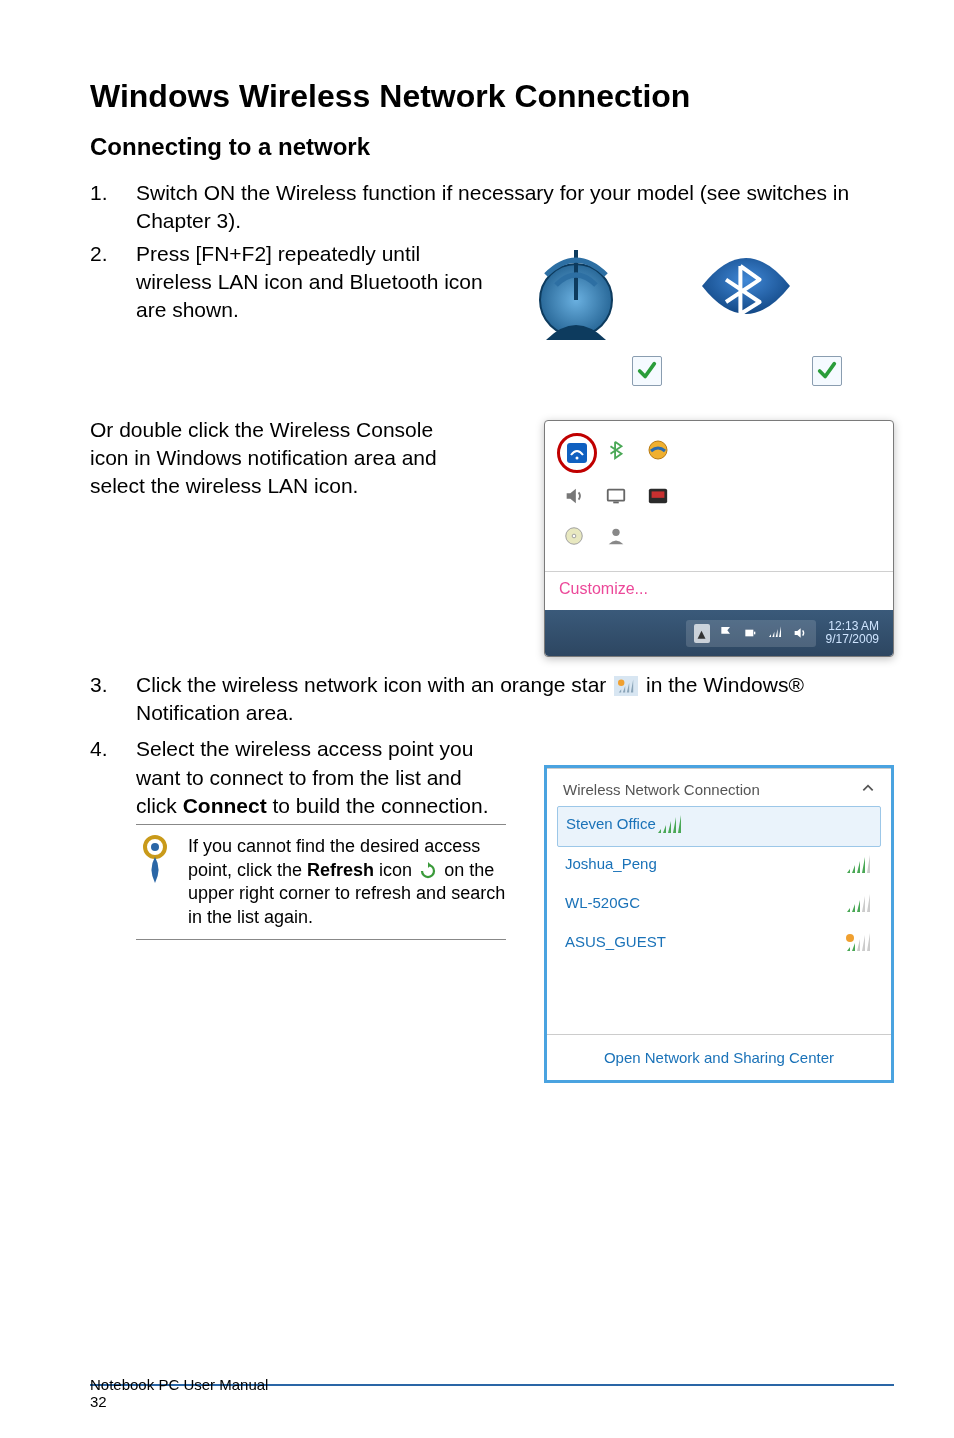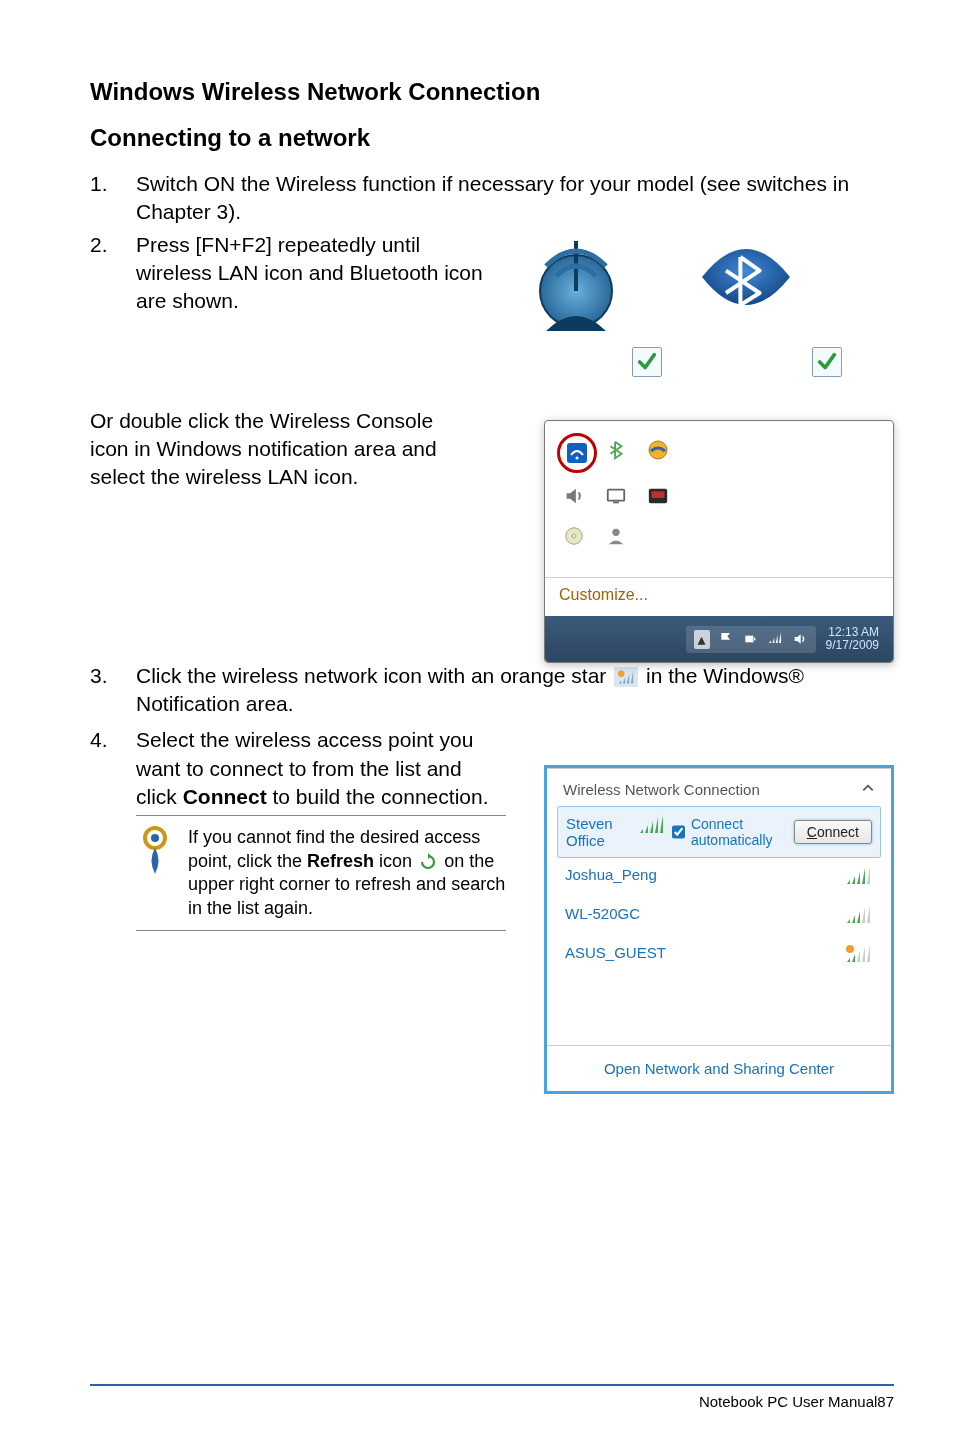--- a/index.html
+++ b/index.html
@@ -6,21 +6,21 @@
   body {
     font-family: "Segoe UI", "Myriad Pro", Arial, sans-serif;
     width: 954px;
     height: 1438px;
     background: #fff;
     color: #000;
     position: relative;
     padding: 78px 60px 40px 90px;
   }
   h1 {
-    font-size: 24px;
+    font-size: 32px;
     font-weight: 700;
     margin-bottom: 18px;
   }
   h2 {
     font-size: 24px;
     font-weight: 700;
     margin-bottom: 18px;
   }
   .step-row {
     display: flex;
@@ -49,22 +49,22 @@
   .check-box svg { width:22px; height:22px; }
   .tray-panel {
     position:absolute; right:60px; top:420px; width:350px;
     border:1px solid #7a7a7a; background:#fff; border-radius:4px;
     box-shadow:0 2px 8px rgba(0,0,0,0.25);
   }
   .tray-icons { padding:12px 12px 6px 12px; display:grid; grid-template-columns:repeat(7,40px); gap:6px 2px; }
   .tray-icon { width:34px; height:34px; display:flex; align-items:center; justify-content:center; }
   .wc-circle { border:3px solid #c00000; border-radius:50%; padding:2px; width:40px; height:40px; display:flex; align-items:center; justify-content:center; }
   .customize-link {
-    color:#a16207; padding:8px 14px 12px; font-size:16px;
-    border-top:1px solid #d0d0d0; margin-top:18px;
+    color:#ec4899; padding:8px 14px 12px; font-size:16px;
+    border-top:1px solid #d0d0d0; margin-top:12px;
   }
   .taskbar {
     background:linear-gradient(#3a5a7a,#2d4661); height:46px;
     display:flex; align-items:center; justify-content:flex-end;
     padding-right:8px; gap:4px;
     border-radius:0 0 4px 4px;
   }
   .taskbar-tray {
     background:rgba(255,255,255,0.15); border-radius:3px; padding:4px 8px;
     display:flex; align-items:center; gap:8px;
@@ -101,21 +101,21 @@
   .flyout-footer {
     border-top:1px solid #ccc; padding:14px 0; text-align:center;
     color:#1a72b8; font-size:15px; margin-top:60px;
   }
   .footer-line {
     position:absolute; bottom:52px; left:90px; right:60px;
     border-top:2px solid #2a66a6;
   }
   .footer {
     position:absolute; bottom:28px; left:90px; right:60px;
-    display:flex; justify-content:flex-end; font-size:15px; color:#000;
+    display:flex; justify-content:flex-start; font-size:15px; color:#000;flex-direction:column;
   }
   .inline-icon-box {
     display:inline-flex; width:24px; height:20px; background:#d8e6f2;
     align-items:center; justify-content:center; vertical-align:middle;
     margin:0 2px;
   }
   .refresh-inline { display:inline-flex; vertical-align:middle; margin:0 2px; }
   .chevron-up { display:inline-block; }
 </style>
 </head>
@@ -317,27 +317,20 @@
   <div class="flyout-list">
     <div class="flyout-item selected">
       <div class="sel-top">
         <span>Steven Office</span>
         <span class="signal">
           <svg viewBox="0 0 28 20">
               <path d="M2 18 L5 14 L5 18 Z M7 18 L10 10 L10 18 Z M12 18 L15 6 L15 18 Z M17 18 L20 2 L20 18 Z M22 18 L25 0 L25 18 Z" fill="#4aa856"></path>
             </svg>
         </span>
       </div>
-      <div class="sel-row">
-        <label class="auto-check">
-          <input type="checkbox" checked="" style="">
-            <span>Connect automatically</span>
-        </label>
-        <button class="connect-btn"><u>C</u><span></span>onnect</button>
-      </div>
     </div>
     <div class="flyout-item">
       <span>Joshua_Peng</span>
       <span class="signal">
         <svg viewBox="0 0 28 20">
             <path d="M2 18 L5 14 L5 18 Z M7 18 L10 10 L10 18 Z M12 18 L15 6 L15 18 Z M17 18 L20 2 L20 18 Z" fill="#4aa856"></path>
             <path d="M22 18 L25 0 L25 18 Z" fill="#ccc"></path>
           </svg>
       </span>
     </div>
@@ -360,14 +353,14 @@
           </svg>
       </span>
     </div>
   </div>
   <div class="flyout-footer">Open Network and Sharing Center</div>
 </div>
 
 <div class="footer-line"></div>
 <div class="footer">
   <span>Notebook PC User Manual</span>
-  <span>87</span>
+  <span>32</span>
 </div>
 
 </body></html>

